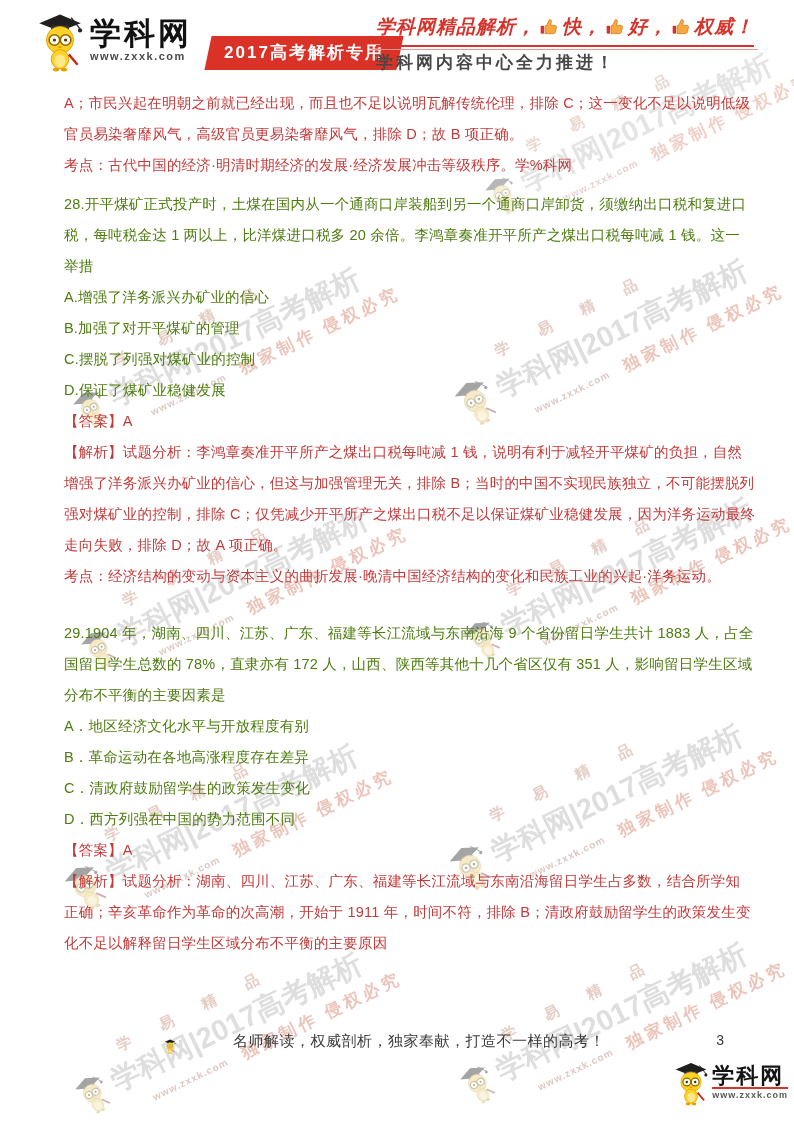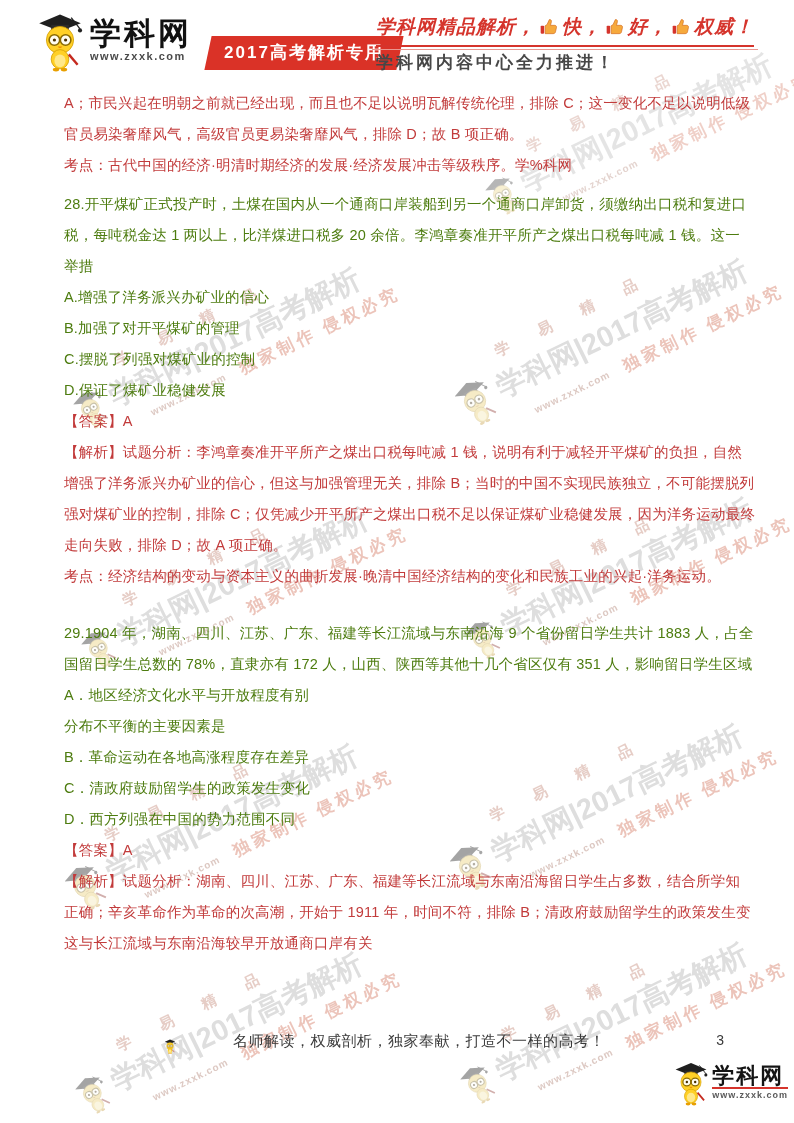--- a/index.html
+++ b/index.html
@@ -267,32 +267,32 @@
     <div class="line red">【解析】试题分析：李鸿章奏准开平所产之煤出口税每吨减 1 钱，说明有利于减轻开平煤矿的负担，自然</div>
     <div class="line red">增强了洋务派兴办矿业的信心，但这与加强管理无关，排除 B；当时的中国不实现民族独立，不可能摆脱列</div>
     <div class="line red">强对煤矿业的控制，排除 C；仅凭减少开平所产之煤出口税不足以保证煤矿业稳健发展，因为洋务运动最终</div>
     <div class="line red">走向失败，排除 D；故 A 项正确。</div>
     <div class="line red">考点：经济结构的变动与资本主义的曲折发展·晚清中国经济结构的变化和民族工业的兴起·洋务运动。</div>
 
     <div class="gap-lg"></div>
 
     <div class="line">29.1904 年，湖南、四川、江苏、广东、福建等长江流域与东南沿海 9 个省份留日学生共计 1883 人，占全</div>
     <div class="line">国留日学生总数的 78%，直隶亦有 172 人，山西、陕西等其他十几个省区仅有 351 人，影响留日学生区域</div>
+    <div class="line">分布不平衡的主要因素是</div>
+
     <div class="line">A．地区经济文化水平与开放程度有别</div>
-
-    <div class="line">分布不平衡的主要因素是</div>
     <div class="line">B．革命运动在各地高涨程度存在差异</div>
     <div class="line">C．清政府鼓励留学生的政策发生变化</div>
     <div class="line">D．西方列强在中国的势力范围不同</div>
 
     <div class="line red">【答案】A</div>
 
     <div class="line red">【解析】试题分析：湖南、四川、江苏、广东、福建等长江流域与东南沿海留日学生占多数，结合所学知</div>
     <div class="line red">正确；辛亥革命作为革命的次高潮，开始于 1911 年，时间不符，排除 B；清政府鼓励留学生的政策发生变</div>
-    <div class="line red">这与长江流域与东南沿海较早开放通商口岸有关</div>
+    <div class="line red">化不足以解释留日学生区域分布不平衡的主要原因</div>
   </div>
 
   <div class="footer">
     <svg class="footer-icon" width="14" height="16" viewBox="0 0 64 80">
         <use href="#owl-symbol"></use>
       </svg>
     <div class="footer-text">名师解读，权威剖析，独家奉献，打造不一样的高考！</div>
     <div class="footer-page">3</div>
   </div>
 

